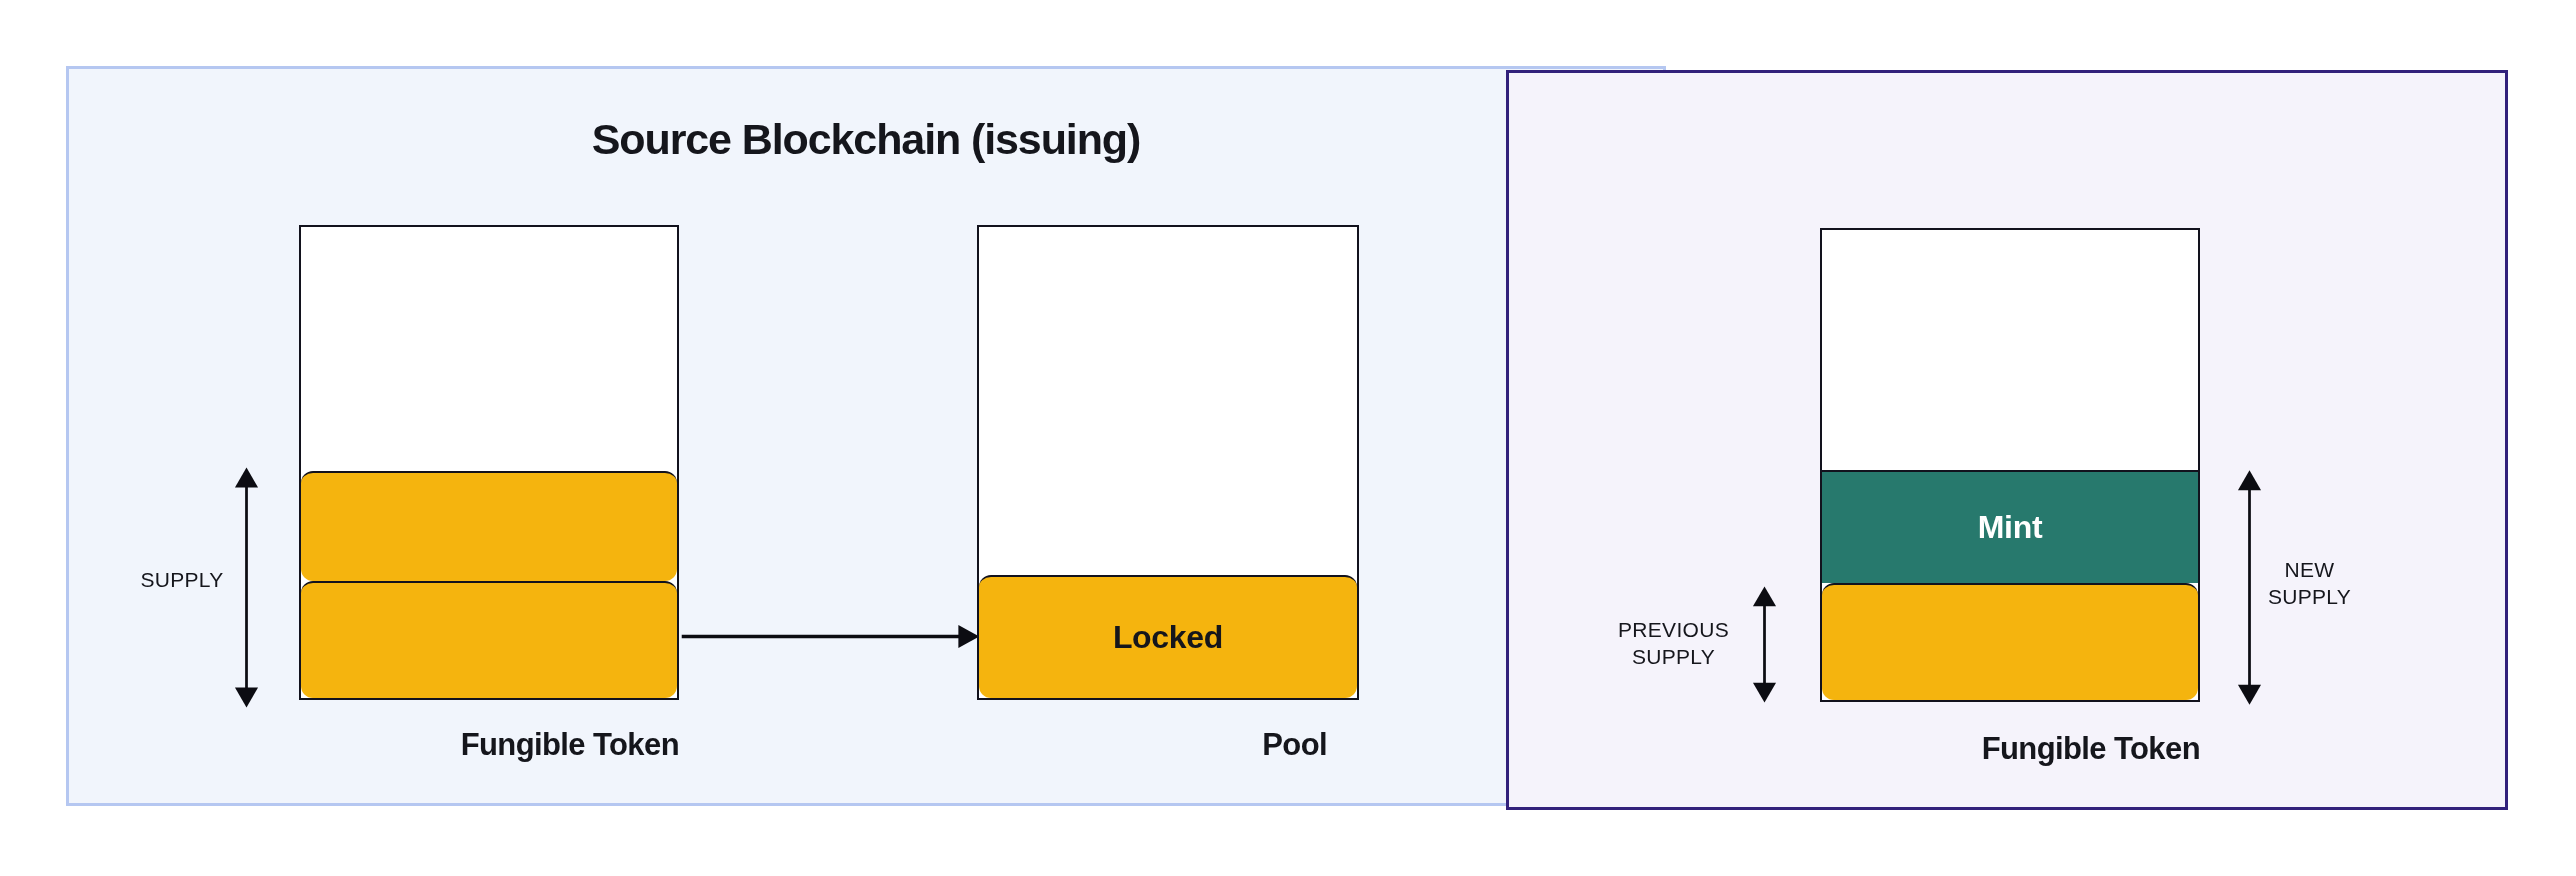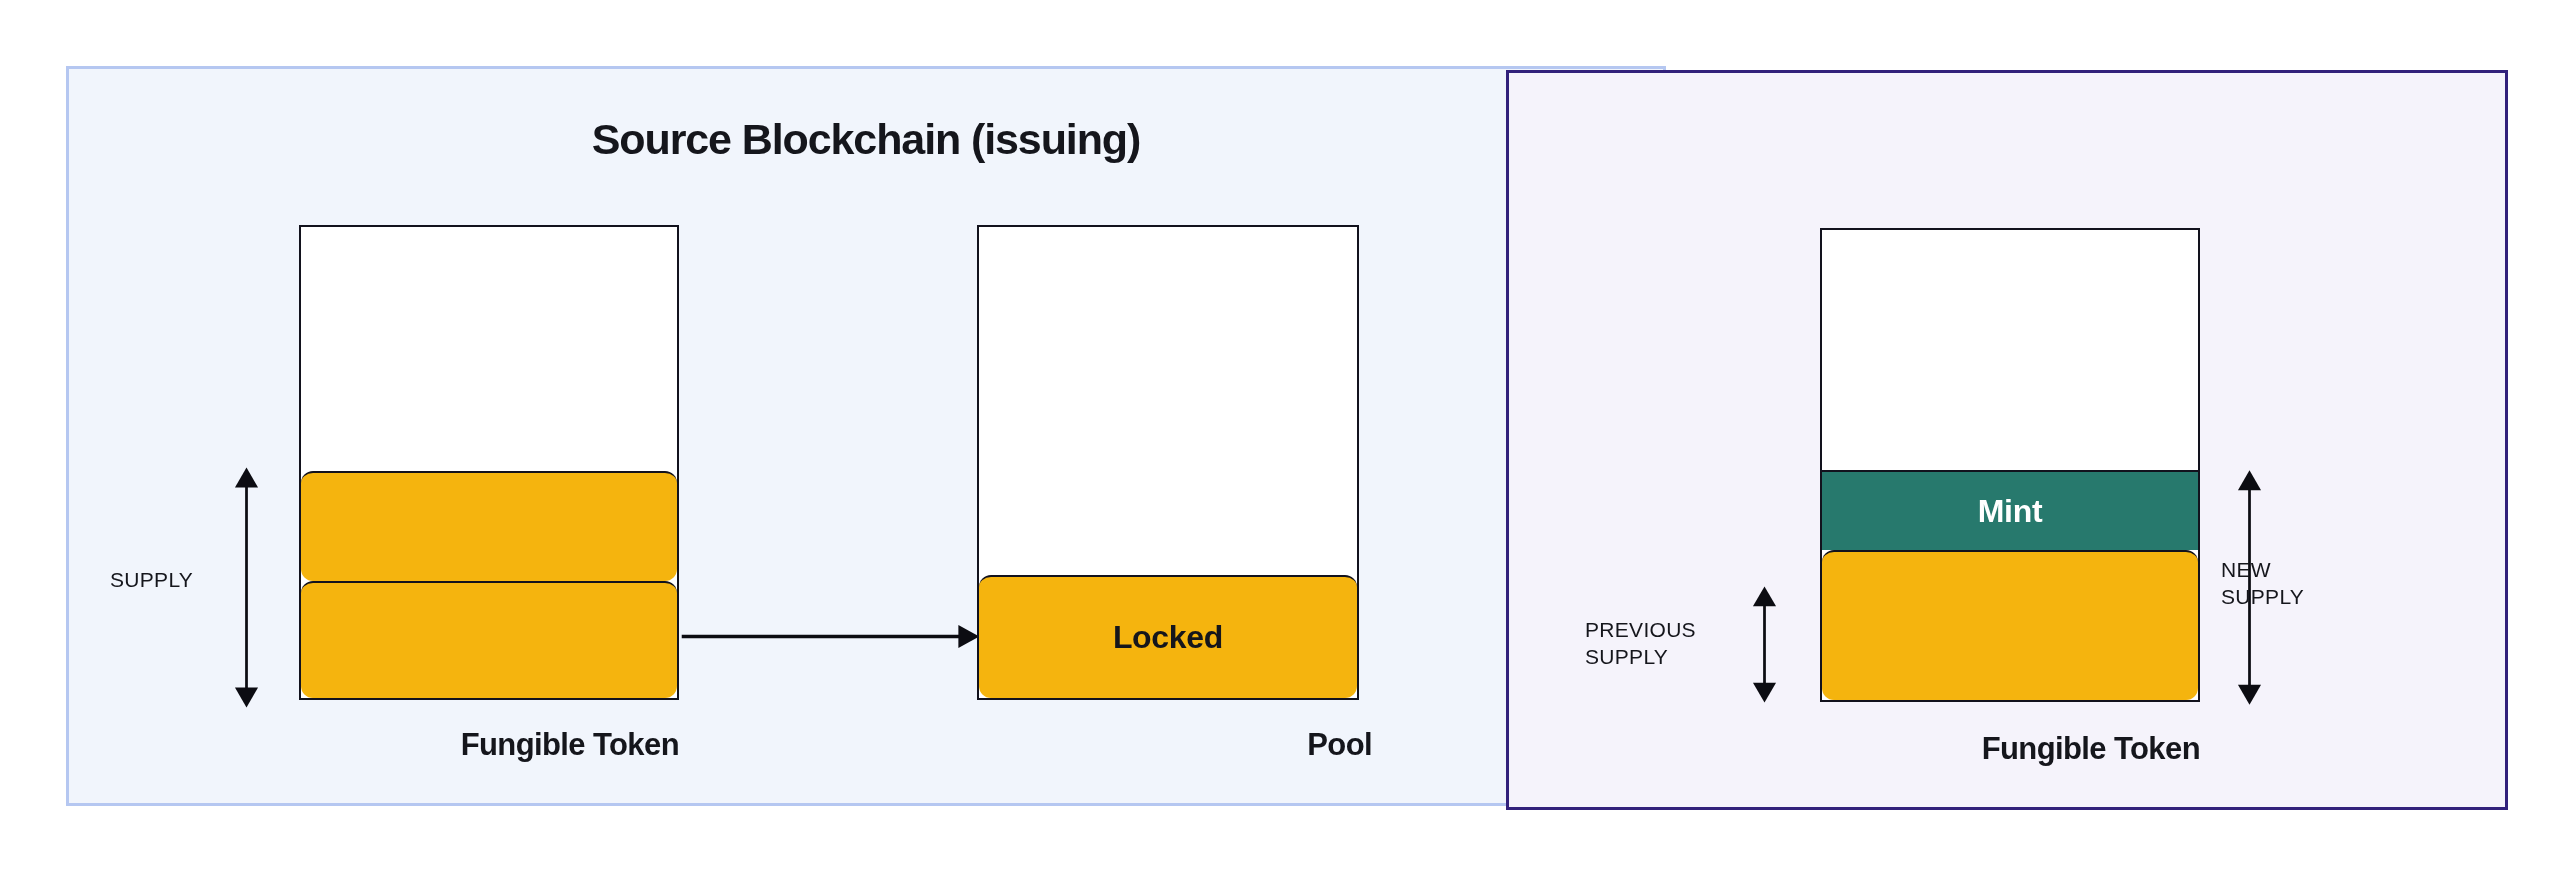--- a/index.html
+++ b/index.html
@@ -36,25 +36,25 @@
   .box-fungible-src{left:230px;top:156px;width:380px;height:475px;}
   .box-pool{left:908px;top:156px;width:382px;height:475px;}
   .box-fungible-dst{left:311px;top:155px;width:380px;height:474px;}
 
   .inbox-label{font-size:32px;font-weight:600;letter-spacing:-0.3px;color:var(--ink);}
   .inbox-label.on-teal{color:var(--mint-text);}
 
   .caption{position:absolute;text-align:right;font-size:31px;font-weight:700;
     letter-spacing:-0.6px;color:var(--ink);line-height:1.2;}
   .caption.src-token{left:230px;top:657px;width:380px;}
-  .caption.src-pool{left:921px;top:657px;width:382px;}
+  .caption.src-pool{left:876px;top:657px;width:382px;}
   .caption.dst-token{left:311px;top:657px;width:380px;}
 
   .range-label{position:absolute;font-size:21px;font-weight:500;letter-spacing:0.3px;
-    color:var(--ink);line-height:26.5px;}
+    color:var(--ink);text-align:center;line-height:26.5px;}
   .supply-label{left:41px;top:498px;width:144px;}
   .prev-supply-label{left:76px;top:544px;width:177px;}
   .new-supply-label{left:712px;top:484px;width:177px;}
 
   .arrow-svg{position:absolute;display:block;}
   .supply-arrow{left:161px;top:397px;}
   .transfer-arrow{left:611px;top:551px;}
   .prev-arrow{left:239px;top:512px;}
   .new-arrow{left:724px;top:396px;}
 </style>
@@ -92,21 +92,21 @@
     </div>
 
     <div class="caption src-token">Fungible Token</div>
     <div class="caption src-pool">Pool</div>
   </section>
 
   <section class="panel dest">
 
     <div class="stackbox box-fungible-dst">
       <div class="sect white" style="height:240px"></div>
-      <div class="sect teal center-label" style="height:80px">
+      <div class="sect teal center-label" style="height:113px">
         <span class="inbox-label on-teal">Mint</span>
       </div>
       <div class="sect orange" style="flex:1"></div>
     </div>
 
     <svg class="arrow-svg prev-arrow" width="33" height="119" viewBox="0 0 60 215">
       <line x1="30" y1="24" x2="30" y2="191" stroke="var(--arrow)" stroke-width="5"></line>
       <polygon points="30,2 9,38 51,38" fill="var(--arrow)"></polygon>
       <polygon points="30,213 9,177 51,177" fill="var(--arrow)"></polygon>
     </svg>

